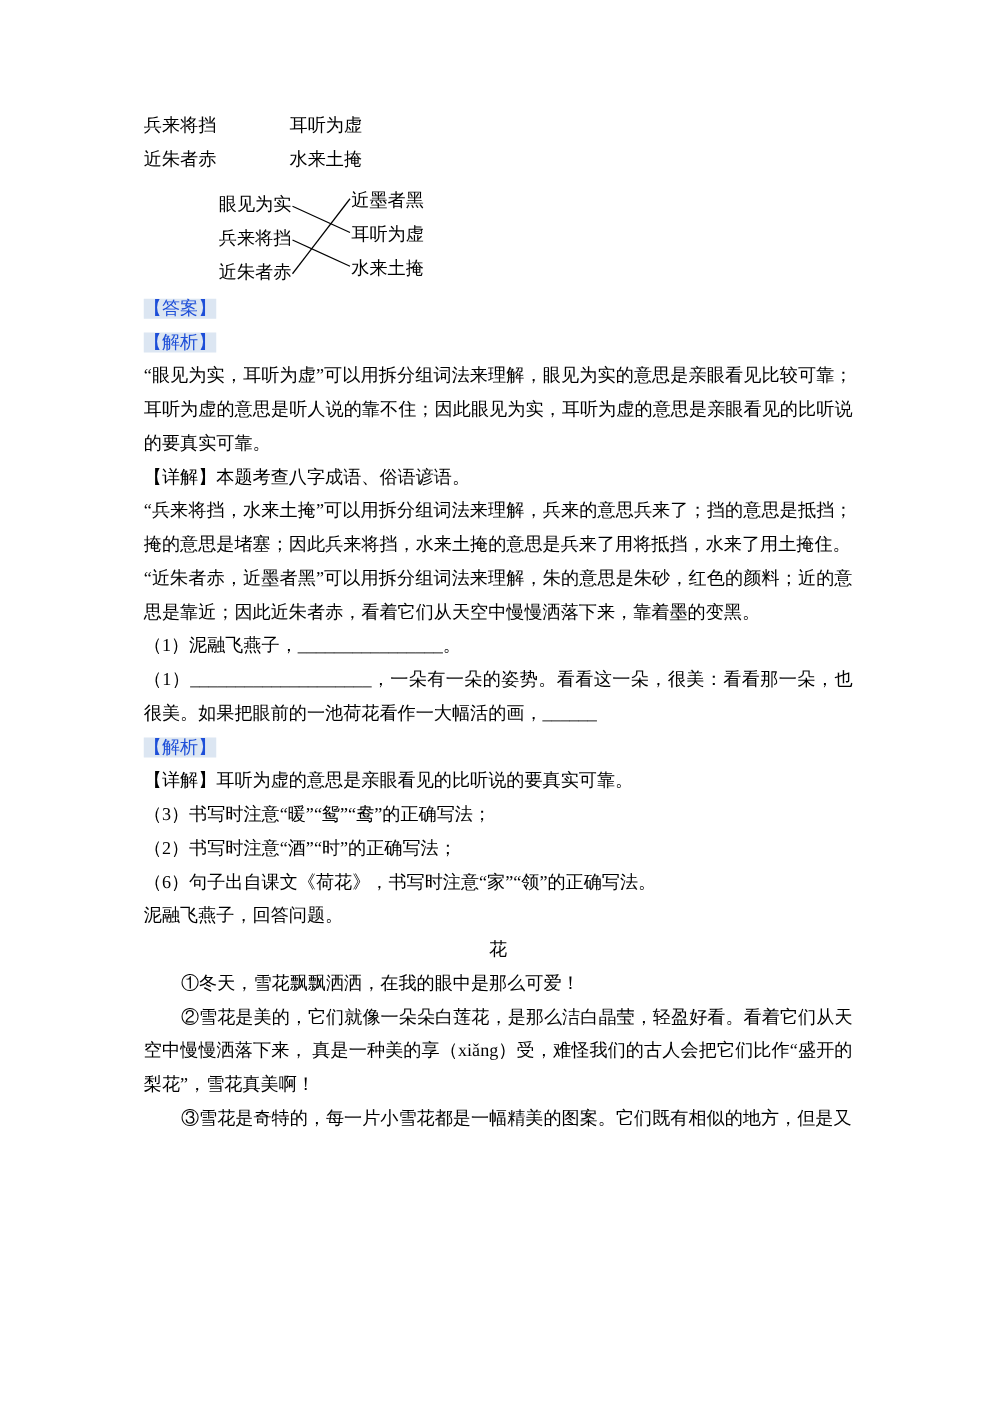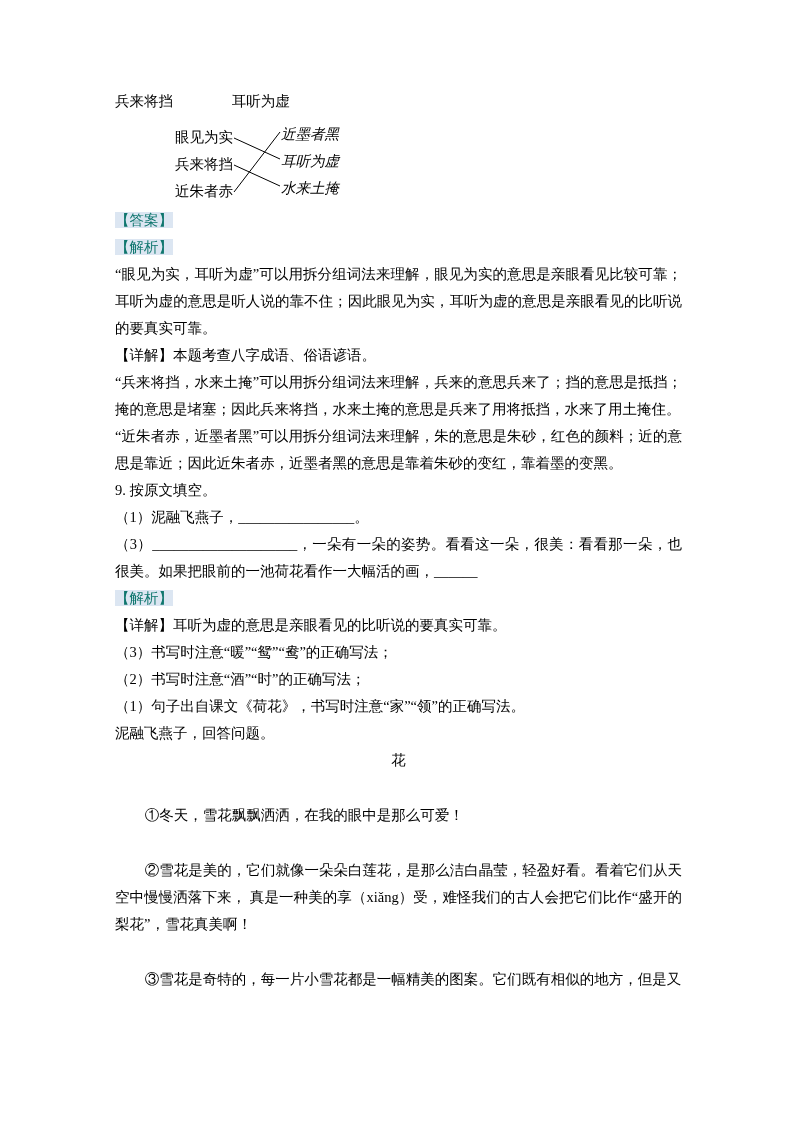--- a/index.html
+++ b/index.html
@@ -16,45 +16,49 @@
   .content {
     padding: 88px 112px 0 115px;
     font-size: 14.5px;
     line-height: 27px;
     color: #000000;
   }
   .pair-row .pair-left { display: inline-block; width: 113px; }
   .para { text-align: left; }
   .just { text-align: justify; }
   .center { text-align: center; }
-  .indent { text-indent: 2.05em; margin-top: 28px; }
+  .indent { text-indent: 2.05em; }
   .blue-label {
-    color: #0f766e;
+    color: #1d4ed8;
     background: #dce6f2;
     margin-top: 33px;
   }
   .answer-line .blue-label { margin-right: 6px; }
   .diagram {
     display: flex;
     align-items: center;
     margin: 9px 0 2px 60px;
   }
   .diagram-col .d-item { height: 27px; white-space: nowrap; }
-  .diagram-col.right { margin-top: -6px; font-style: italic; }
+  .diagram-col.right { margin-top: -6px; }
   .lines-svg { display: block; }
 </style>
 </head>
 <body>
 
 <div class="page">
   <div class="content">
 
     <div class="para pair-row">
       <span class="pair-left">兵来将挡</span>
       <span>耳听为虚</span>
+    </div>
+    <div class="para pair-row">
+      <span class="pair-left">近朱者赤</span>
+      <span>水来土掩</span>
     </div>
 
     <div class="diagram">
       <div class="diagram-col left">
         <div class="d-item">眼见为实</div>
         <div class="d-item">兵来将挡</div>
         <div class="d-item">近朱者赤</div>
       </div>
       <svg class="lines-svg" width="48" height="81" viewBox="0 0 48 81" xmlns="http://www.w3.org/2000/svg">
           <line x1="1" y1="14" x2="47" y2="35" stroke="#000000" stroke-width="1"></line>
@@ -71,33 +75,32 @@
     <div class="para">
       <span class="blue-label">【答案】</span>
     </div>
     <div class="para">
       <span class="blue-label">【解析】</span>
     </div>
 
     <p class="para just">“眼见为实，耳听为虚”可以用拆分组词法来理解，眼见为实的意思是亲眼看见比较可靠；耳听为虚的意思是听人说的靠不住；因此眼见为实，耳听为虚的意思是亲眼看见的比听说的要真实可靠。</p>
     <p class="para">【详解】本题考查八字成语、俗语谚语。</p>
     <p class="para just">“兵来将挡，水来土掩”可以用拆分组词法来理解，兵来的意思兵来了；挡的意思是抵挡；掩的意思是堵塞；因此兵来将挡，水来土掩的意思是兵来了用将抵挡，水来了用土掩住。</p>
-    <p class="para just">“近朱者赤，近墨者黑”可以用拆分组词法来理解，朱的意思是朱砂，红色的颜料；近的意思是靠近；因此近朱者赤，近墨者黑的意思是靠着朱砂的变红，靠着墨的变黑。</p>
+    <p class="para just">“近朱者赤，近墨者黑”可以用拆分组词法来理解，朱的意思是朱砂，红色的颜料；近的意思是靠近；因此近朱者赤，看着它们从天空中慢慢洒落下来，靠着墨的变黑。</p>
 
-    <p class="para">9. 按原文填空。</p>
     <p class="para">（1）泥融飞燕子，________________。</p>
-    <p class="para just">（3）____________________，一朵有一朵的姿势。看看这一朵，很美：看看那一朵，也很美。如果把眼前的一池荷花看作一大幅活的画，______</p>
+    <p class="para just">（1）____________________，一朵有一朵的姿势。看看这一朵，很美：看看那一朵，也很美。如果把眼前的一池荷花看作一大幅活的画，______</p>
 
     <div class="para">
       <span class="blue-label">【解析】</span>
     </div>
     <p class="para">【详解】耳听为虚的意思是亲眼看见的比听说的要真实可靠。</p>
     <p class="para">（3）书写时注意“暖”“鸳”“鸯”的正确写法；</p>
     <p class="para">（2）书写时注意“酒”“时”的正确写法；</p>
-    <p class="para">（1）句子出自课文《荷花》，书写时注意“家”“领”的正确写法。</p>
+    <p class="para">（6）句子出自课文《荷花》，书写时注意“家”“领”的正确写法。</p>
 
     <p class="para">泥融飞燕子，回答问题。</p>
     <p class="para center">花</p>
     <p class="para indent">①冬天，雪花飘飘洒洒，在我的眼中是那么可爱！</p>
     <p class="para indent just">②雪花是美的，它们就像一朵朵白莲花，是那么洁白晶莹，轻盈好看。看着它们从天空中慢慢洒落下来， 真是一种美的享（xiǎng）受，难怪我们的古人会把它们比作“盛开的梨花”，雪花真美啊！</p>
     <p class="para indent just">③雪花是奇特的，每一片小雪花都是一幅精美的图案。它们既有相似的地方，但是又</p>
 
   </div>
 </div>
 

